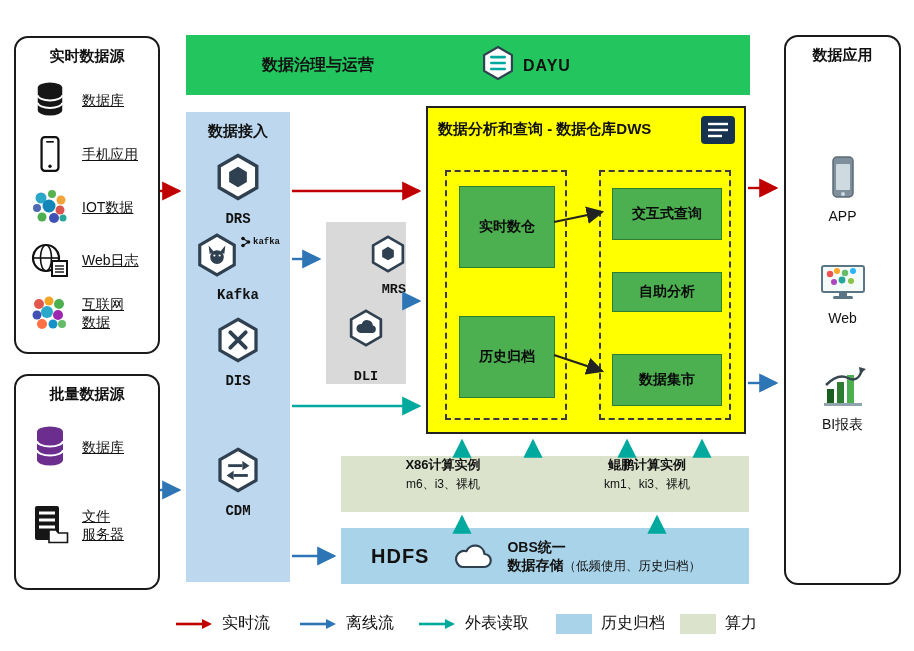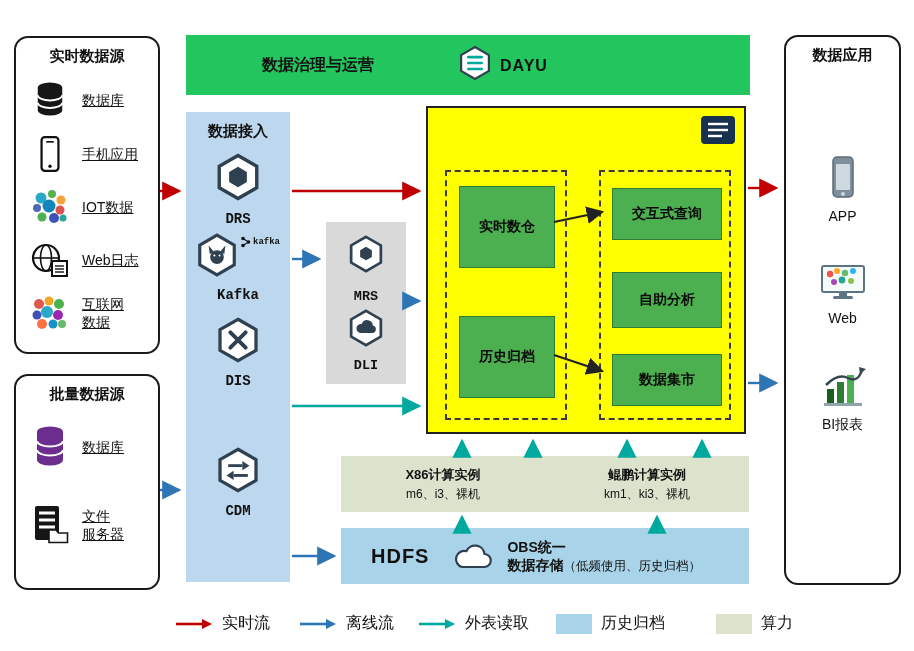--- a/index.html
+++ b/index.html
@@ -10,40 +10,40 @@
   }
   .panel { position:absolute; }
   .outlined { border:2px solid #1a1a1a; border-radius:14px; background:#fff; }
   .panel-title { text-align:center; font-weight:bold; font-size:15px; padding-top:9px; }
   .src-row { position:absolute; left:12px; display:flex; align-items:center; gap:10px; height:48px; }
   .src-icon { width:44px; flex:0 0 44px; display:flex; justify-content:center; }
   .src-label { font-size:14px; line-height:1.3; white-space:pre-line;text-decoration:underline; }
 
   .gov { background:#22c55e; }
   .gov-title { position:absolute; left:76px; top:50%; transform:translateY(-50%); font-size:16px; font-weight:bold; }
-  .dayu { position:absolute; left:272px; top:50%; transform:translateY(-50%); display:flex; align-items:center; gap:8px; }
+  .dayu { position:absolute; left:295px; top:50%; transform:translateY(-50%); display:flex; align-items:center; gap:8px; }
   .dayu-label { font-size:16px; font-weight:bold; letter-spacing:1px; }
 
   .ing { background:#bdd7ee; }
   .svc { position:absolute; width:100%; display:flex; flex-direction:column; align-items:center; gap:4px;font-family:Liberation Mono, monospace; }
   .svc-label { font-weight:bold; font-size:14px; }
   .krow { display:flex; align-items:flex-start; gap:2px; }
   .kafka-mark { display:flex; align-items:center; gap:2px; font-size:9px; font-weight:bold; margin-top:4px; }
 
   .mid { background:#d9d9d9; }
 
   .dws { background:#ffff00; border:2px solid #222; }
   .dws-title { position:absolute; left:10px; top:12px; font-size:15px; font-weight:bold; width:268px; line-height:1.2; }
   .dws-doc { position:absolute; right:8px; top:7px; }
   .dash-group { position:absolute; border:2px dashed #3a3a3a; }
   .green-box { position:absolute; background:#4caf50; border:1px solid #2f7d33;
     display:flex; align-items:center; justify-content:center; font-weight:bold; font-size:14px; color:#0b0b0b; text-align:center; }
 
   .compute { background:#dbe3cc; display:flex; }
-  .compute-half { flex:1; display:flex; flex-direction:column; align-items:center; justify-content:center; gap:2px; }
+  .compute-half { flex:1; display:flex; flex-direction:column; align-items:center; gap:2px; }
   .compute-title { font-weight:bold; font-size:13px; }
   .compute-sub { font-size:12px; }
 
   .storage { background:#a9d3e8; display:flex; align-items:center; }
   .hdfs { font-size:20px; font-weight:bold; margin-left:30px; letter-spacing:1px; }
   .cloud { margin-left:22px; display:flex; }
   .obs { margin-left:10px; line-height:1.3; }
   .obs-l1 { font-weight:bold; font-size:14px; }
   .obs-l2 { font-size:12.5px; }
   .obs-l2 .b { font-weight:bold; font-size:14px; }
@@ -231,56 +231,57 @@
             <polygon points="24,13.8 30.5,18 24,22.2" fill="#2f4050"></polygon>
             <line x1="29" y1="27" x2="16" y2="27" stroke="#2f4050" stroke-width="2.6"></line>
             <polygon points="16,22.8 9.5,27 16,31.2" fill="#2f4050"></polygon>
           </svg>
       </span>
       <span class="svc-label">CDM</span>
     </div>
   </div>
 
   <div class="panel mid" style="left:326px;top:222px;width:80px;height:162px;">
-    <div class="svc" style="top:12px;gap:10px;">
+    <div class="svc" style="top:12px;gap:3px;align-items:flex-end;">
       <span>
         <svg width="36" height="40" viewBox="0 0 40 44">
             <polygon points="20,3 36.5,12.5 36.5,31.5 20,41 3.5,31.5 3.5,12.5" fill="#fff" stroke="#2f4050" stroke-width="3"></polygon>
             <polygon points="20,14 26.5,17.8 26.5,25.2 20,29 13.5,25.2 13.5,17.8" fill="#2f4050"></polygon>
           </svg>
       </span>
       <span class="svc-label" style="font-size:13.5px;">MRS</span>
     </div>
-    <div class="svc" style="top:86px;gap:5px;">
+    <div class="svc" style="top:86px;gap:16px;">
       <span>
         <svg width="36" height="40" viewBox="0 0 40 44">
             <polygon points="20,3 36.5,12.5 36.5,31.5 20,41 3.5,31.5 3.5,12.5" fill="#fff" stroke="#2f4050" stroke-width="3"></polygon>
             <path d="M13.5 27.5 h13.5 a4.2 4.2 0 0 0 .6-8.3 a6.3 6.3 0 0 0 -12.3 -1.6 A4.6 4.6 0 0 0 13.5 27.5 z" fill="#2f4050"></path>
           </svg>
       </span>
       <span class="svc-label" style="font-size:13.5px;">DLI</span>
     </div>
   </div>
 
   <div class="panel dws" style="left:426px;top:106px;width:320px;height:328px;">
+    <div class="dws-title">数据分析和查询 - 数据仓库DWS</div>
     <span class="dws-doc">
       <svg width="36" height="30" viewBox="0 0 36 30">
           <rect x="1" y="1" width="34" height="28" rx="4" fill="#16324f"></rect>
           <line x1="8" y1="9" x2="28" y2="9" stroke="#fff" stroke-width="2.4"></line>
           <line x1="8" y1="15" x2="28" y2="15" stroke="#fff" stroke-width="2.4"></line>
           <line x1="8" y1="21" x2="22" y2="21" stroke="#fff" stroke-width="2.4"></line>
         </svg>
     </span>
     <div class="dash-group" style="left:17px;top:62px;width:122px;height:250px;">
       <div class="green-box" style="left:12px;top:14px;width:96px;height:82px;">实时数仓</div>
       <div class="green-box" style="left:12px;top:144px;width:96px;height:82px;">历史归档</div>
     </div>
     <div class="dash-group" style="left:171px;top:62px;width:132px;height:250px;">
       <div class="green-box" style="left:11px;top:16px;width:110px;height:52px;">交互式查询</div>
-      <div class="green-box" style="left:11px;top:100px;width:110px;height:56px;">自助分析</div>
+      <div class="green-box" style="left:11px;top:100px;width:110px;height:40px;">自助分析</div>
       <div class="green-box" style="left:11px;top:182px;width:110px;height:52px;">数据集市</div>
     </div>
   </div>
 
   <div class="panel compute" style="left:341px;top:456px;width:408px;height:56px;">
     <div class="compute-half">
       <span class="compute-title">X86计算实例</span>
       <span class="compute-sub">m6、i3、裸机</span>
     </div>
     <div class="compute-half">
@@ -364,21 +365,21 @@
     <svg width="38" height="14" viewBox="0 0 38 14">
         <line x1="1" y1="7" x2="27" y2="7" stroke="#00a99d" stroke-width="2.6"></line>
         <polygon points="27,2 37,7 27,12" fill="#00a99d"></polygon>
       </svg>
     <span>外表读取</span>
   </div>
   <div class="legend-item" style="left:556px;">
     <span class="swatch swatch-archive"></span>
     <span>历史归档</span>
   </div>
-  <div class="legend-item" style="left:716px;">
+  <div class="legend-item" style="left:680px;">
     <span class="swatch swatch-power"></span>
     <span>算力</span>
   </div>
 
   <svg class="overlay" width="914" height="651" viewBox="0 0 914 651">
     <defs>
       <marker id="ah-red" markerWidth="8" markerHeight="8" refX="7" refY="4" orient="auto">
           <path d="M0,0 L8,4 L0,8 z" fill="#c00000"></path>
         </marker>
       <marker id="ah-blue" markerWidth="8" markerHeight="8" refX="7" refY="4" orient="auto">

